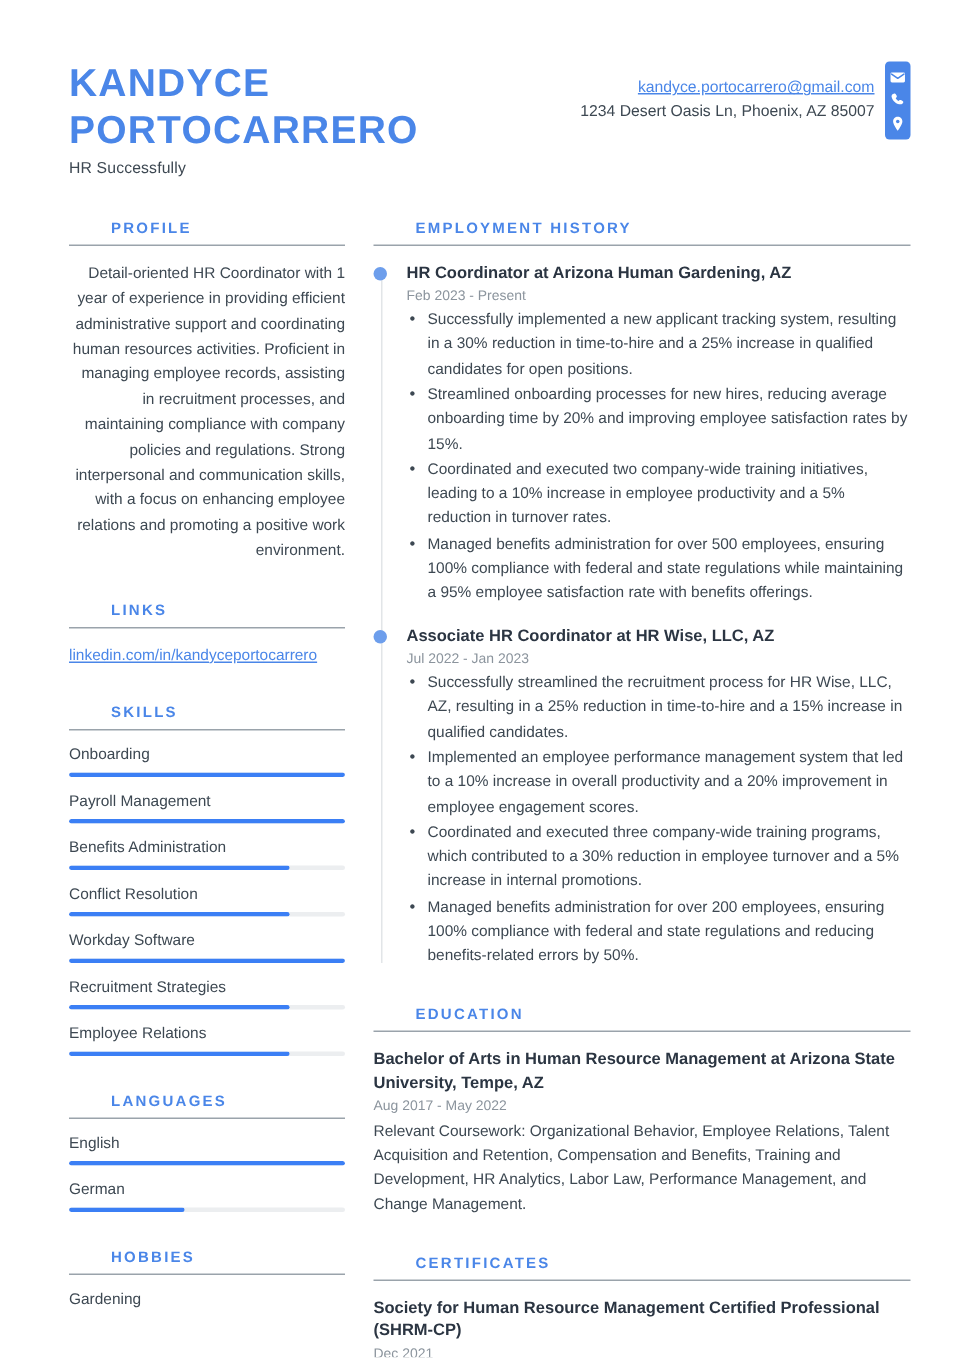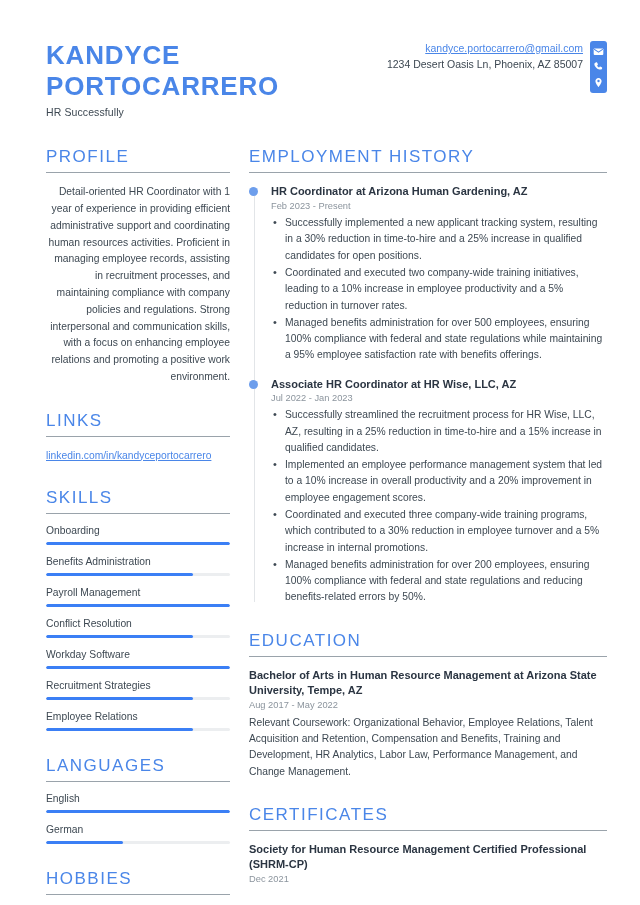--- a/index.html
+++ b/index.html
@@ -34,21 +34,21 @@
     text-transform: uppercase;
   }
   .job-title {
     font-size: 10.5px;
     color: #3d4852;
     margin-top: 5px;
     letter-spacing: 0.1px;
   }
   .contact-wrap {
     display: flex;
-    align-items: flex-start;
+    align-items: center;
     gap: 7px;
     padding-top: 3px;
   }
   .contact-lines {
     text-align: right;
     font-size: 10.5px;
     color: #3d4852;
     line-height: 1.52;
   }
   .contact-lines a {
@@ -75,25 +75,26 @@
     padding: 0 33px 0 46px;
     margin-top: 29px;
     align-items: flex-start;
   }
   .left-col { width: 184px; flex: none; }
   .gap-col { width: 19px; flex: none; }
   .right-col { flex: 1; }
 
   
   .sec-head {
-    font-size: 17px;
-    font-weight: normal;
+    font-size: 10px;
+    font-weight: bold;
     color: #4a86e8;
     letter-spacing: 1.5px;
     text-transform: uppercase;
+    margin-left: 28px;
   }
   .sec-rule {
     height: 1px;
     background: #9aa3ab;
     margin-top: 5px;
     margin-bottom: 11px;
   }
   .sec { margin-bottom: 25px; }
 
   
@@ -266,29 +267,29 @@
         <div class="sec-head">SKILLS</div>
         <div class="sec-rule"></div>
         <div>
           <div class="bar-item">
             <div class="bar-label">Onboarding</div>
             <div class="bar-track">
                 <div class="bar-fill" style="width: 100%;"></div>
               </div>
           </div>
           <div class="bar-item">
+            <div class="bar-label">Payroll Management</div>
+            <div class="bar-track">
+                <div class="bar-fill" style="width: 100%;"></div>
+              </div>
+          </div>
+          <div class="bar-item">
             <div class="bar-label">Benefits Administration</div>
             <div class="bar-track">
                 <div class="bar-fill" style="width: 80%;"></div>
-              </div>
-          </div>
-          <div class="bar-item">
-            <div class="bar-label">Payroll Management</div>
-            <div class="bar-track">
-                <div class="bar-fill" style="width: 100%;"></div>
               </div>
           </div>
           <div class="bar-item">
             <div class="bar-label">Conflict Resolution</div>
             <div class="bar-track">
                 <div class="bar-fill" style="width: 80%;"></div>
               </div>
           </div>
           <div class="bar-item">
             <div class="bar-label">Workday Software</div>
@@ -347,20 +348,21 @@
         <div class="sec-rule"></div>
 
         <div class="timeline">
 
           <div class="job">
             <div class="job-dot"></div>
             <div class="job-name">HR Coordinator at Arizona Human Gardening, AZ</div>
             <div class="job-date">Feb 2023 - Present</div>
             <ul class="bullets">
               <li>Successfully implemented a new applicant tracking system, resulting in a 30% reduction in time-to-hire and a 25% increase in qualified candidates for open positions.</li>
+              <li>Streamlined onboarding processes for new hires, reducing average onboarding time by 20% and improving employee satisfaction rates by 15%.</li>
               <li>Coordinated and executed two company-wide training initiatives, leading to a 10% increase in employee productivity and a 5% reduction in turnover rates.</li>
               <li>Managed benefits administration for over 500 employees, ensuring 100% compliance with federal and state regulations while maintaining a 95% employee satisfaction rate with benefits offerings.</li>
             </ul>
           </div>
 
           <div class="job">
             <div class="job-dot"></div>
             <div class="job-name">Associate HR Coordinator at HR Wise, LLC, AZ</div>
             <div class="job-date">Jul 2022 - Jan 2023</div>
             <ul class="bullets">

